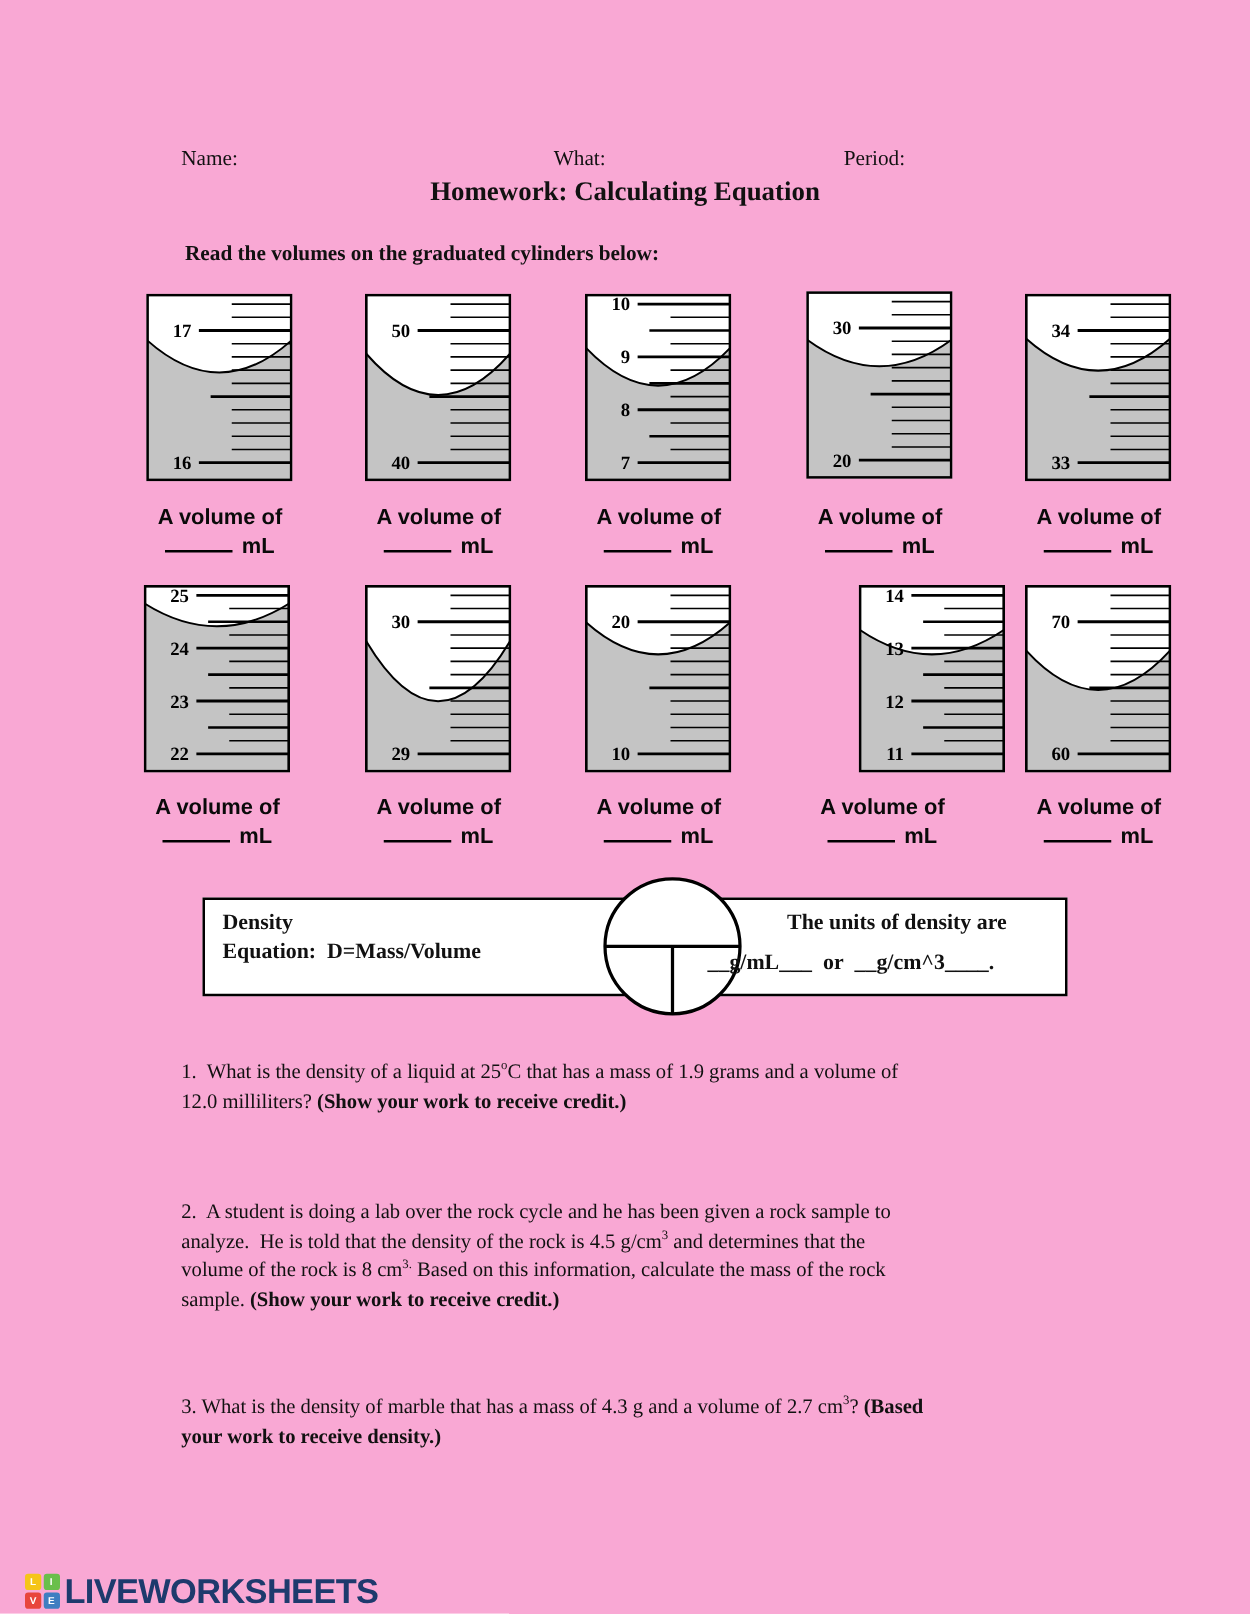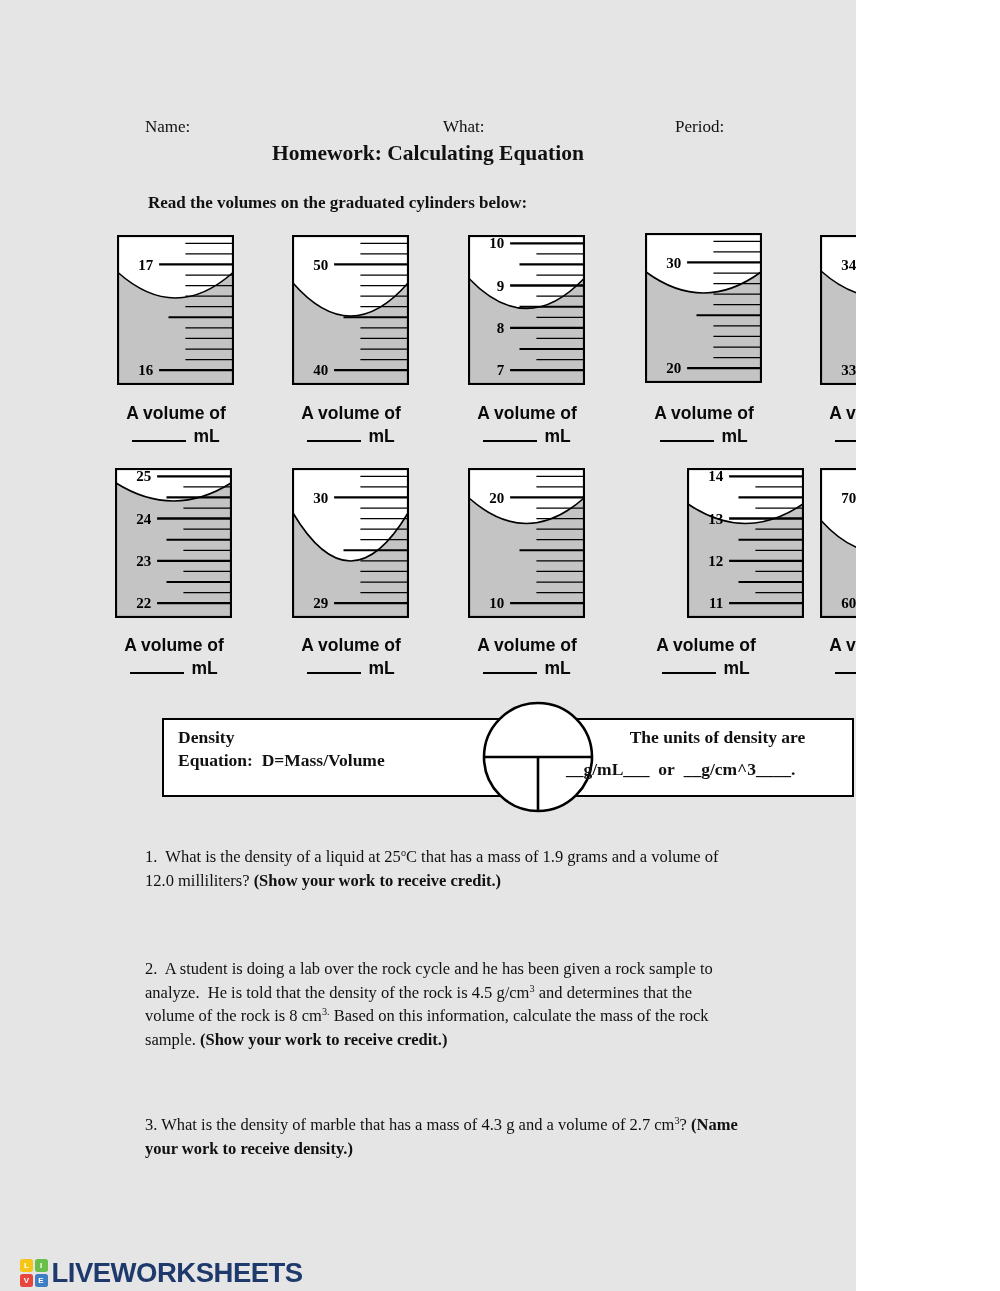--- a/index.html
+++ b/index.html
@@ -1,16 +1,16 @@
 <!DOCTYPE html>
 <html><head>
 <meta charset="utf-8">
 <style>
   html,body{margin:0;padding:0;background:#ffffff;}
-  #page{position:relative;width:856px;height:1291px;background:#e5e5e5;overflow:hidden;
+  #page{position:relative;width:1000px;height:1291px;background:#f9a8d4;overflow:hidden;
         font-family:"Liberation Serif",serif;color:#111;}
   .abs{position:absolute;}
   .hdr-label{font-size:17px;}
   #title{left:0;right:0;top:141px;text-align:center;font-size:21.5px;font-weight:bold;}
   #instruction{left:148px;top:193px;font-size:17px;font-weight:bold;}
   .cyl{width:117px;height:150px;}
   .cyl svg{display:block;}
   .caption{width:170px;text-align:center;font-family:"Liberation Sans",sans-serif;
            font-weight:bold;font-size:17.5px;line-height:23px;color:#0a0a0a;}
   .blank{display:inline-block;width:54px;border-bottom:2.2px solid #000;margin-right:7px;}
@@ -337,21 +337,21 @@
       <div><span>1.&nbsp; What is the density of a liquid at 25</span><sup>o</sup><span>C that has a mass of 1.9 grams and a volume of</span></div>
       <div><span>12.0 milliliters? </span><span class="b">(Show your work to receive credit.)</span></div>
     </div>
   <div class="abs question" style="top:957px;">
       <div><span>2.&nbsp; A student is doing a lab over the rock cycle and he has been given a rock sample to</span></div>
       <div><span>analyze.&nbsp; He is told that the density of the rock is 4.5 g/cm</span><sup>3</sup><span> and determines that the</span></div>
       <div><span>volume of the rock is 8 cm</span><sup>3.</sup><span> Based on this information, calculate the mass of the rock</span></div>
       <div><span>sample. </span><span class="b">(Show your work to receive credit.)</span></div>
     </div>
   <div class="abs question" style="top:1113px;">
-      <div><span>3. What is the density of marble that has a mass of 4.3 g and a volume of 2.7 cm</span><sup>3</sup><span>? </span><span class="b">(Name</span></div>
+      <div><span>3. What is the density of marble that has a mass of 4.3 g and a volume of 2.7 cm</span><sup>3</sup><span>? </span><span class="b">(Based</span></div>
       <div><span class="b">your work to receive density.)</span></div>
     </div>
 
   <div class="abs" id="logo">
     <div id="logo-icon">
         <div class="tile" style="background: rgb(245, 197, 24);">L</div>
         <div class="tile" style="background: rgb(106, 191, 75);">I</div>
         <div class="tile" style="background: rgb(232, 69, 60);">V</div>
         <div class="tile" style="background: rgb(63, 126, 193);">E</div>
       </div>

